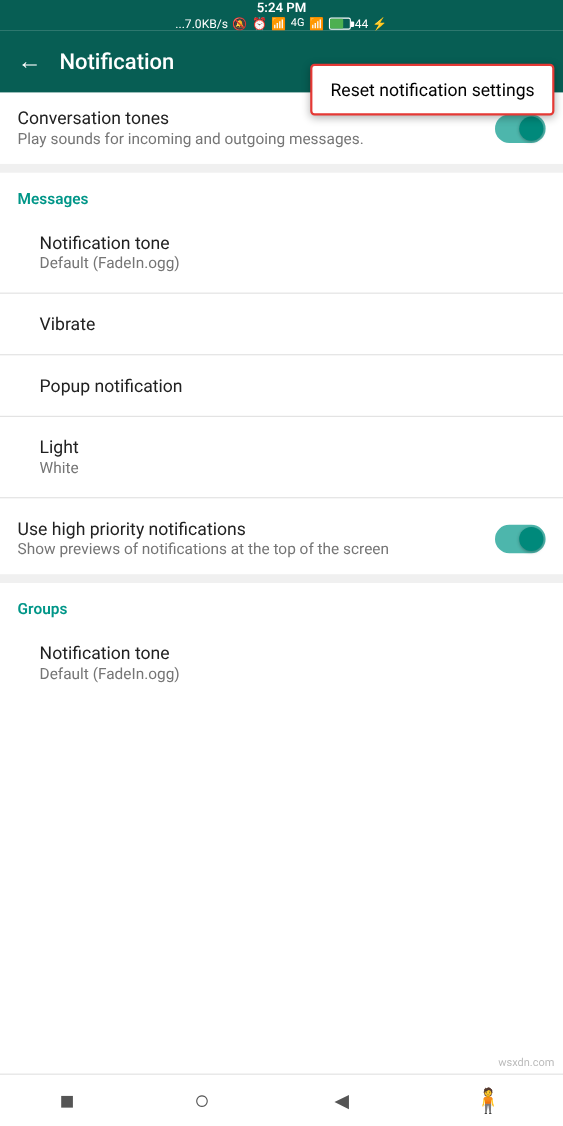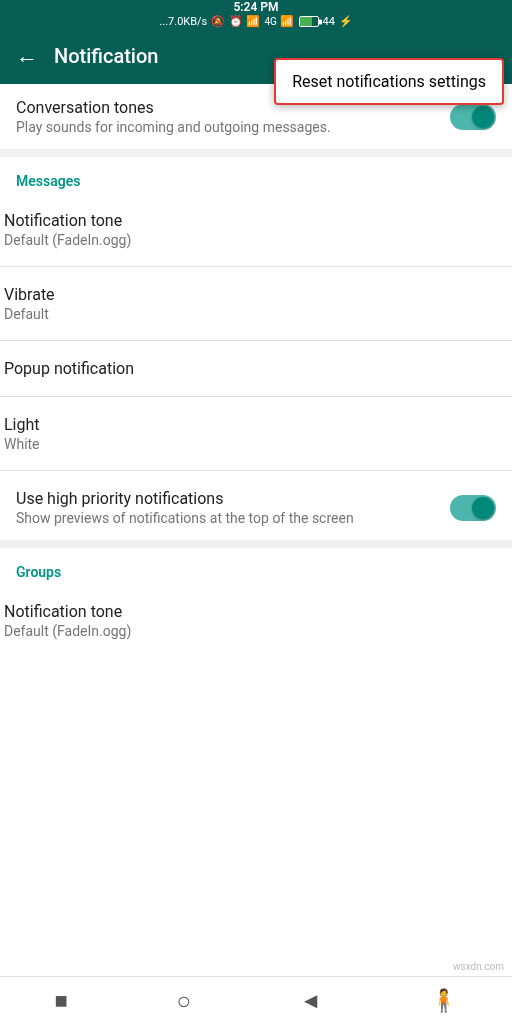--- a/index.html
+++ b/index.html
@@ -102,22 +102,23 @@
 
     
     .content {
       background: #fff;
       height: calc(1024px - 28px - 56px - 48px);
       overflow-y: auto;
     }
 
     
     .setting-item {
-      padding: 14px 4px;
+      padding: 14px 20px;
       cursor: pointer;
+      margin-left: 16px;
     }
     .setting-title {
       font-size: 16px;
       color: #212121;
       font-weight: 400;
     }
     .setting-subtitle {
       font-size: 14px;
       color: #757575;
       margin-top: 2px;
@@ -226,21 +227,21 @@
     <span style="font-size:11px;">44</span>
     <span>⚡</span>
   </div>
 </div>
 
 <div class="app-bar">
   <span class="back-arrow">←</span>
   <span class="app-bar-title">Notification</span>
 
   <div class="reset-popup">
-    <span>Reset notifications settings</span>
+    <span>Reset notification settings</span>
   </div>
 </div>
 
 <div class="content">
 
   <div class="setting-item-row">
     <div class="setting-text">
       <div class="setting-title">Conversation tones</div>
       <div class="setting-subtitle">Play sounds for incoming and outgoing messages.</div>
     </div>
@@ -258,21 +259,20 @@
 
   <div class="setting-item">
     <div class="setting-title">Notification tone</div>
     <div class="setting-subtitle">Default (FadeIn.ogg)</div>
   </div>
 
   <div class="divider"></div>
 
   <div class="setting-item">
     <div class="setting-title">Vibrate</div>
-    <div class="setting-subtitle">Default</div>
   </div>
 
   <div class="divider"></div>
 
   <div class="setting-item">
     <div class="setting-title">Popup notification</div>
   </div>
 
   <div class="divider"></div>
 

